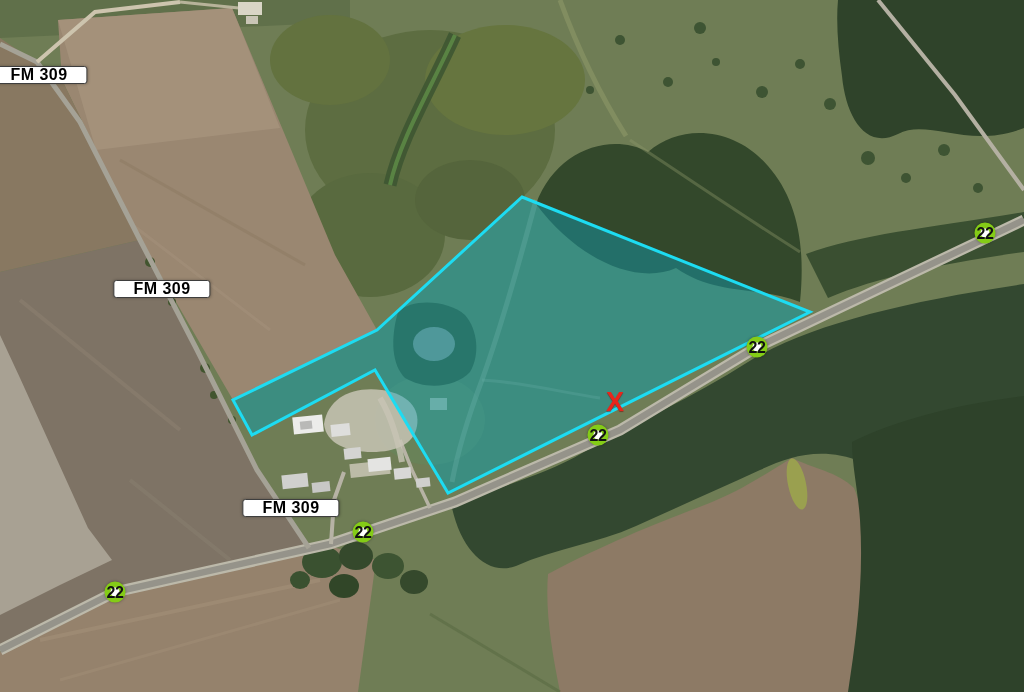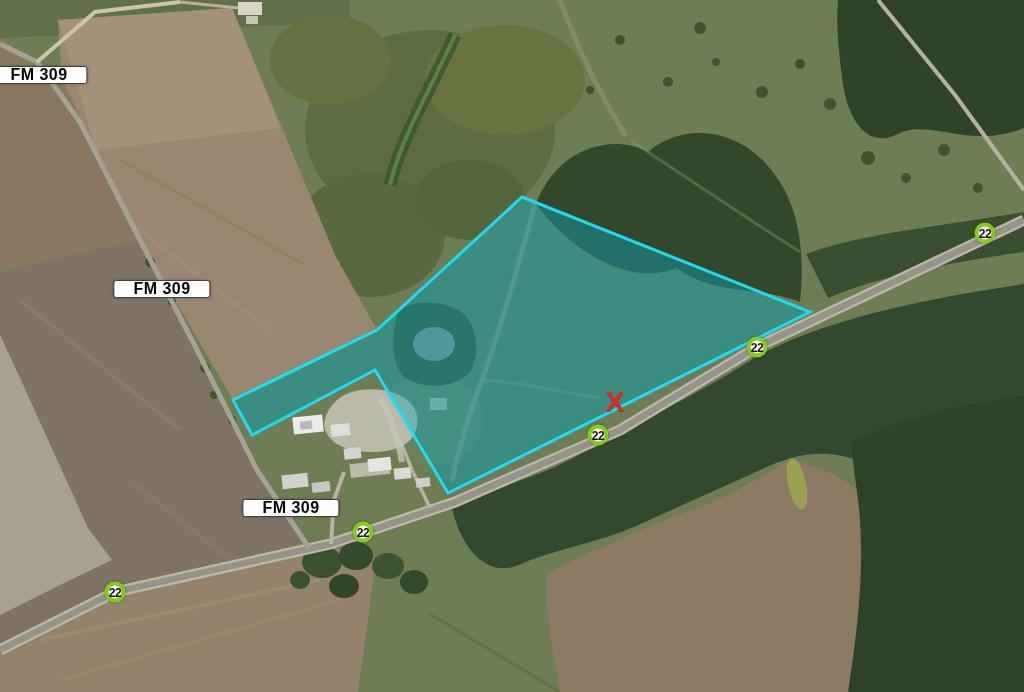--- a/index.html
+++ b/index.html
@@ -7,23 +7,23 @@
     position:relative;width:1024px;height:692px;overflow:hidden;
     font-family:"Liberation Sans", sans-serif;
   }
   .map-canvas svg.bg, .map-canvas svg.parcel-layer{
     position:absolute;left:0;top:0;width:1024px;height:692px;display:block;
   }
   .annotations{position:absolute;left:0;top:0;width:1024px;height:692px;}
   .shield{
     position:absolute;transform:translate(-50%,-50%);
     width:21px;height:21px;border-radius:50%;
-    background:#ffffff;border:4px solid #84cc16;box-sizing:border-box;
+    background:#ffffff;border:6px solid #84cc16;box-sizing:border-box;
     display:flex;align-items:center;justify-content:center;
-    font-size:12px;font-weight:bold;color:#111;letter-spacing:-0.5px;
+    font-size:16px;font-weight:bold;color:#111;letter-spacing:-0.5px;
     box-shadow:0 0 3px rgba(0,0,0,.35);
     text-align:center;
   }
   .road-label{
     position:absolute;transform:translate(-50%,-50%);
     background:#ffffff;border:1.5px solid #3e3e3e;border-radius:3px;
     padding:1px 19px;font-size:16px;font-weight:bold;color:#000;
     white-space:nowrap;letter-spacing:.5px;line-height:14px;
     box-shadow:0 0 3px rgba(0,0,0,.3);
   }

